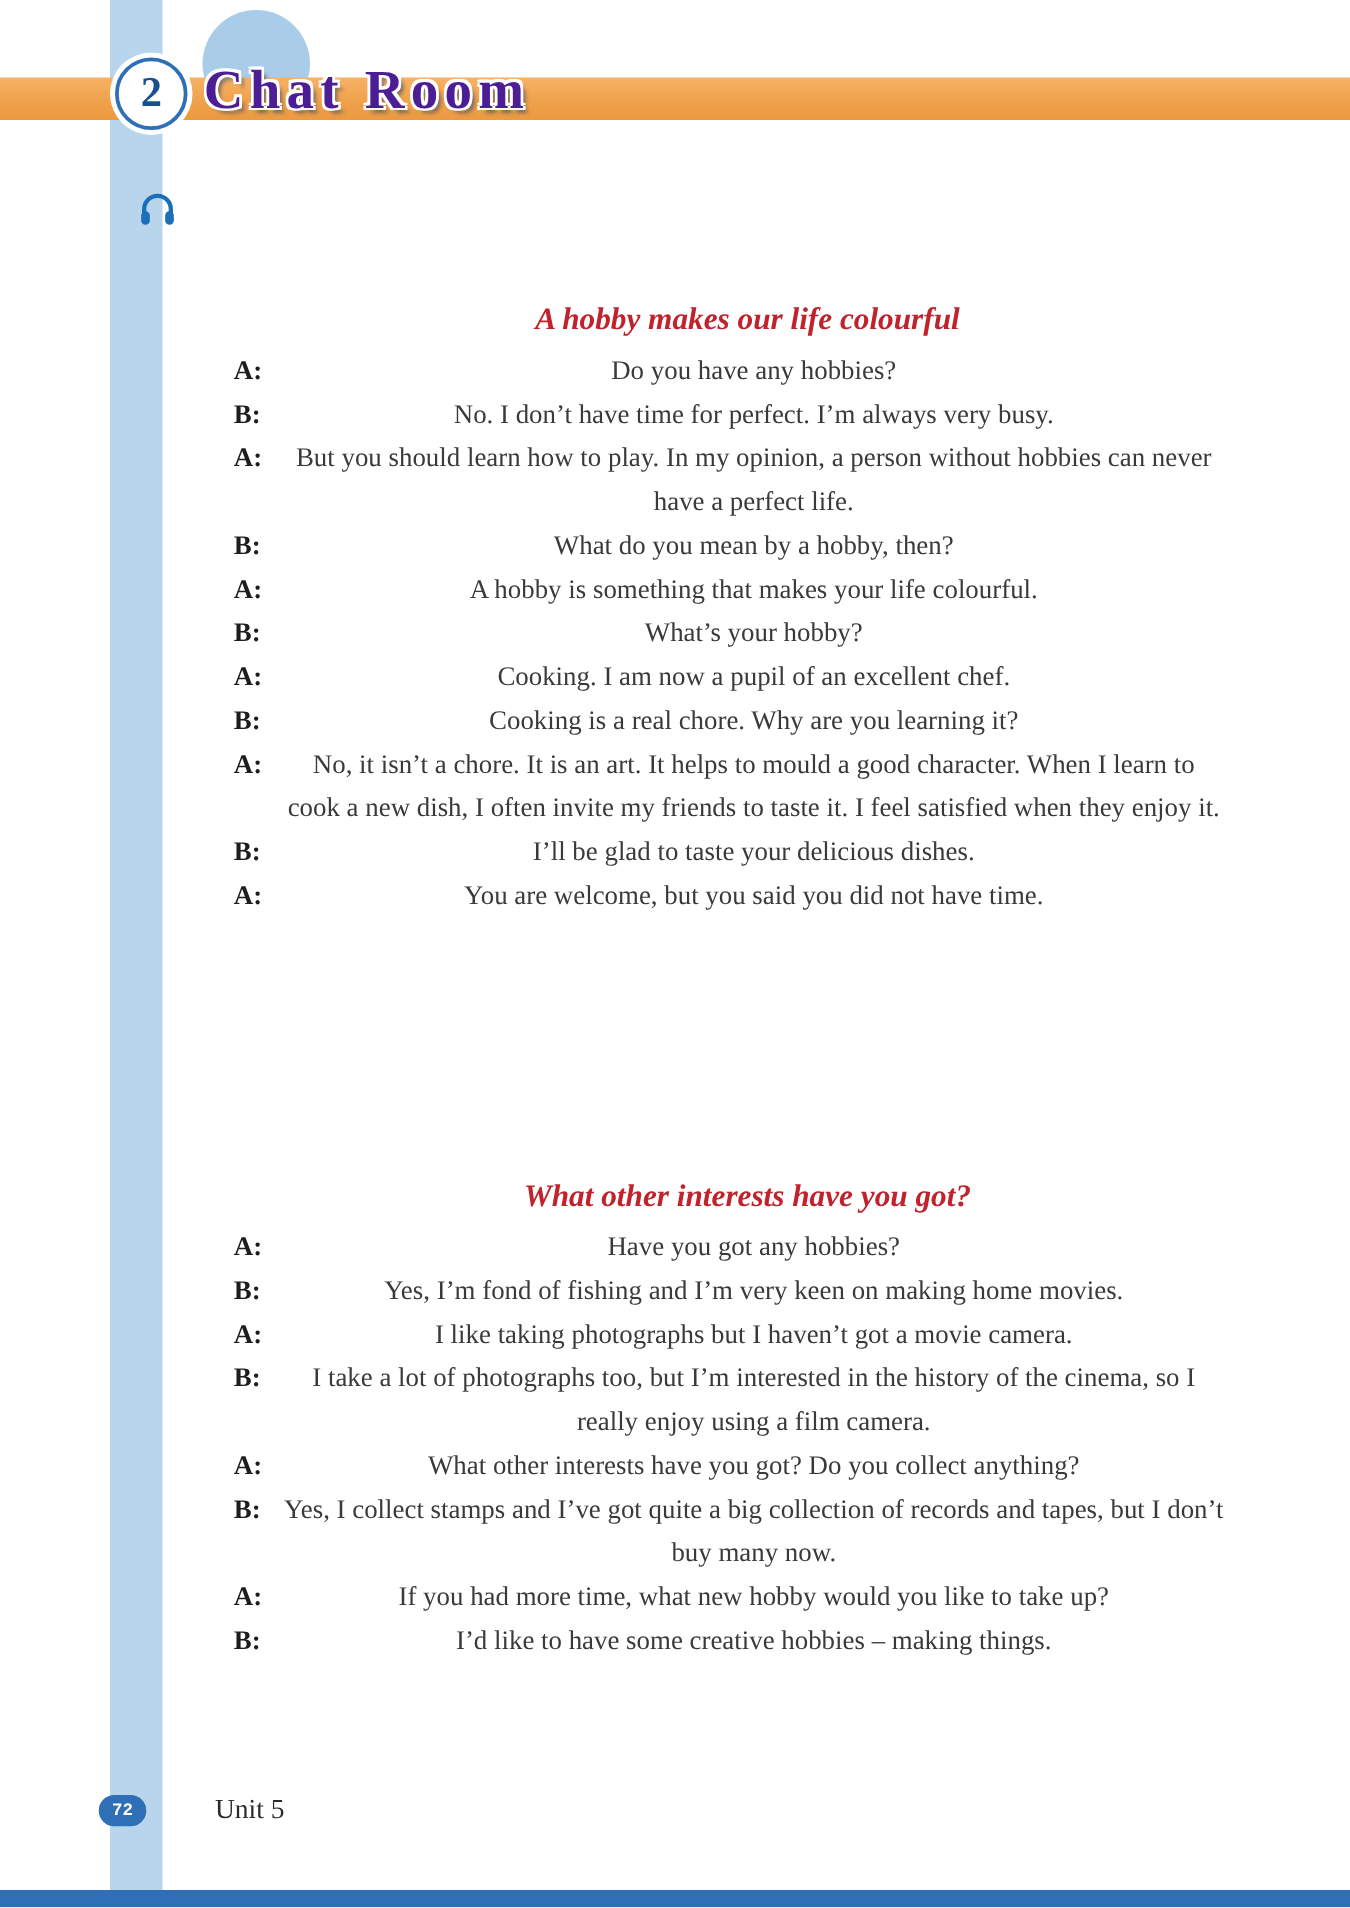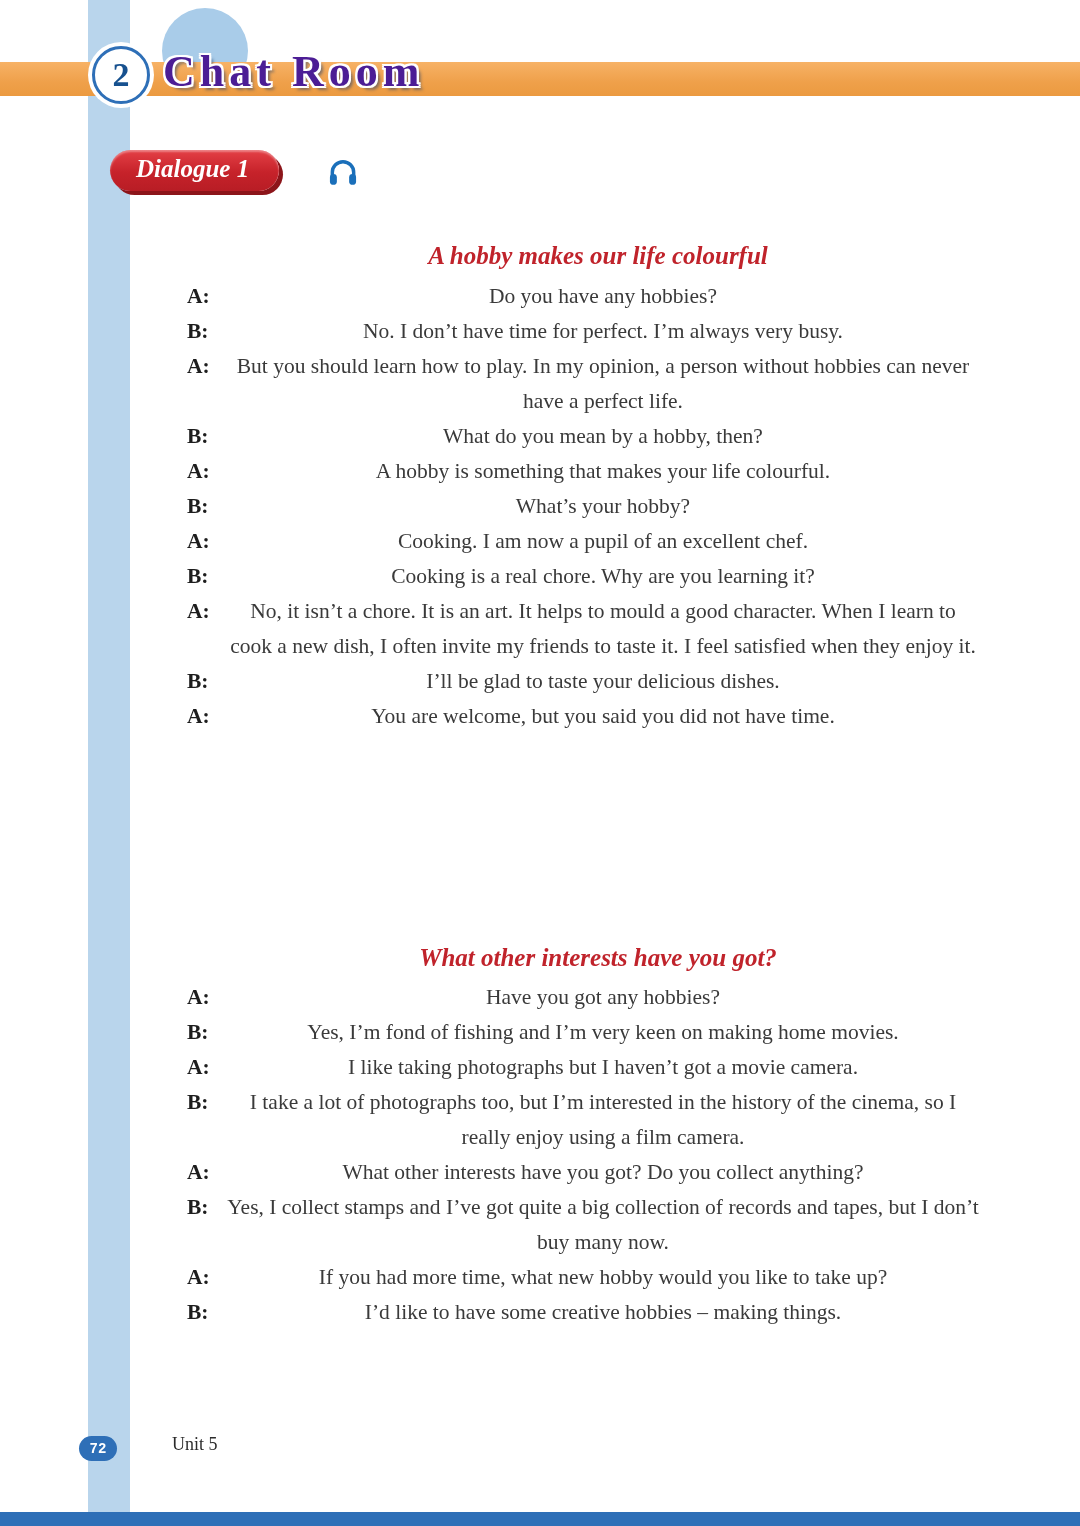--- a/index.html
+++ b/index.html
@@ -134,39 +134,38 @@
     color: #ffffff;
     font-family: Liberation Mono, monospace;
     font-weight: bold;
     font-size: 14px;
     display: flex; align-items: center; justify-content: center;
     z-index: 2;
   }
   .unit-label {
     position: absolute;
     left: 172px; top: 1434px;
-    font-size: 18px;
+    font-size: 22px;
     color: #2b2b2b;
     z-index: 2;
   }
 </style>
 </head>
 <body>
 
 <div class="page">
 
   <div class="left-stripe"></div>
 
   <div class="deco-circle"></div>
   <div class="orange-band"></div>
   <div class="num-circle">2</div>
   <div class="chat-title">Chat Room</div>
 
   <div class="badge-row d1">
-    <span class="badge">Dialogue 1</span>
     <span class="headphones">
       <svg width="32" height="32" viewBox="0 0 24 24" aria-hidden="true">
         <path d="M4 17 v-4 a8 8 0 0 1 16 0 v4" fill="none" stroke="#1a6fba" stroke-width="2.6"></path>
         <rect x="2.2" y="14.2" width="5.2" height="8.2" rx="2.6" fill="#1a6fba"></rect>
         <rect x="16.6" y="14.2" width="5.2" height="8.2" rx="2.6" fill="#1a6fba"></rect>
       </svg>
     </span>
   </div>
   <h2 class="dialogue-title d1">A hobby makes our life colourful</h2>
   <div class="lines d1">

